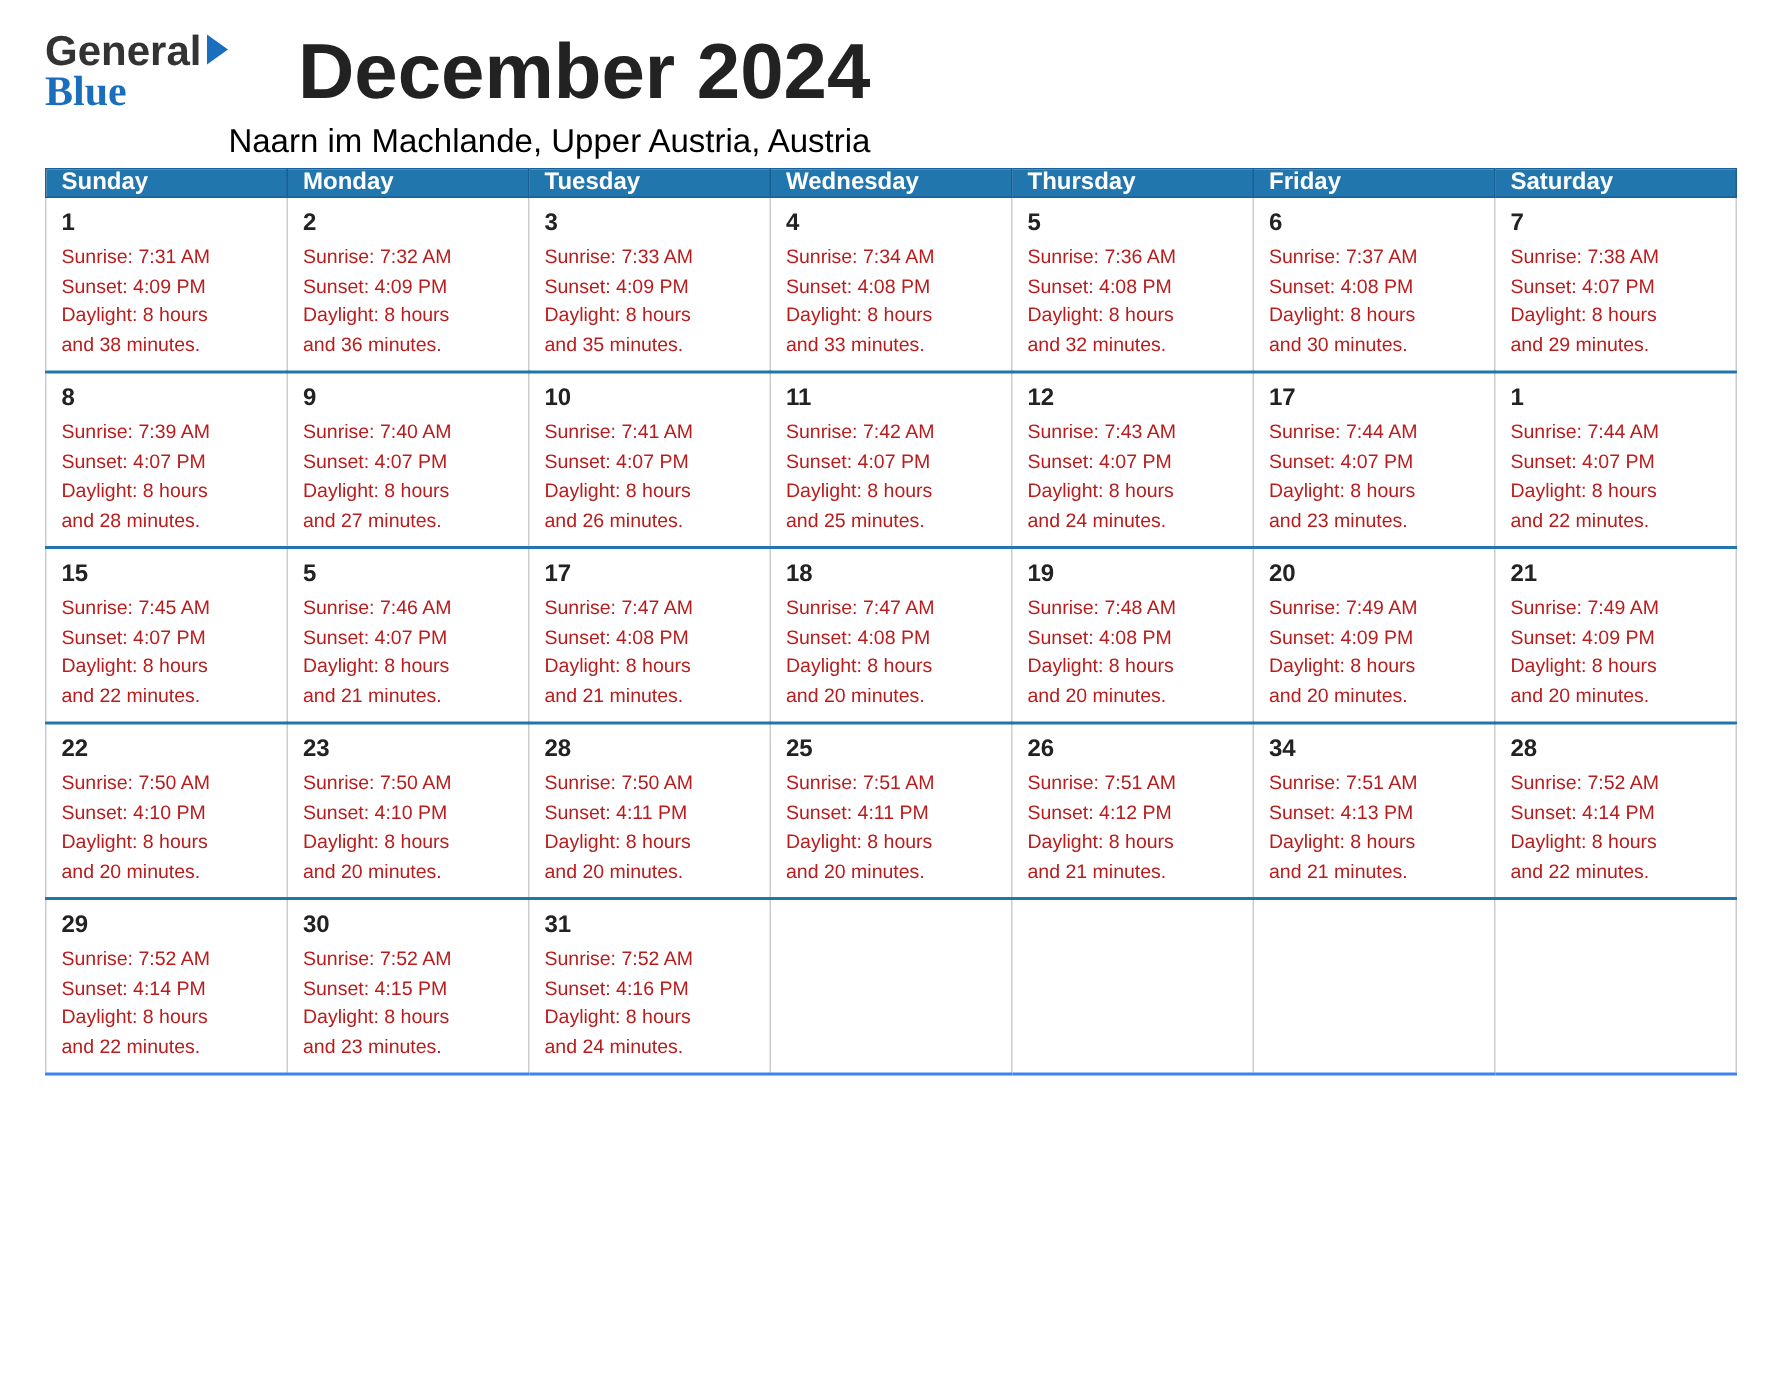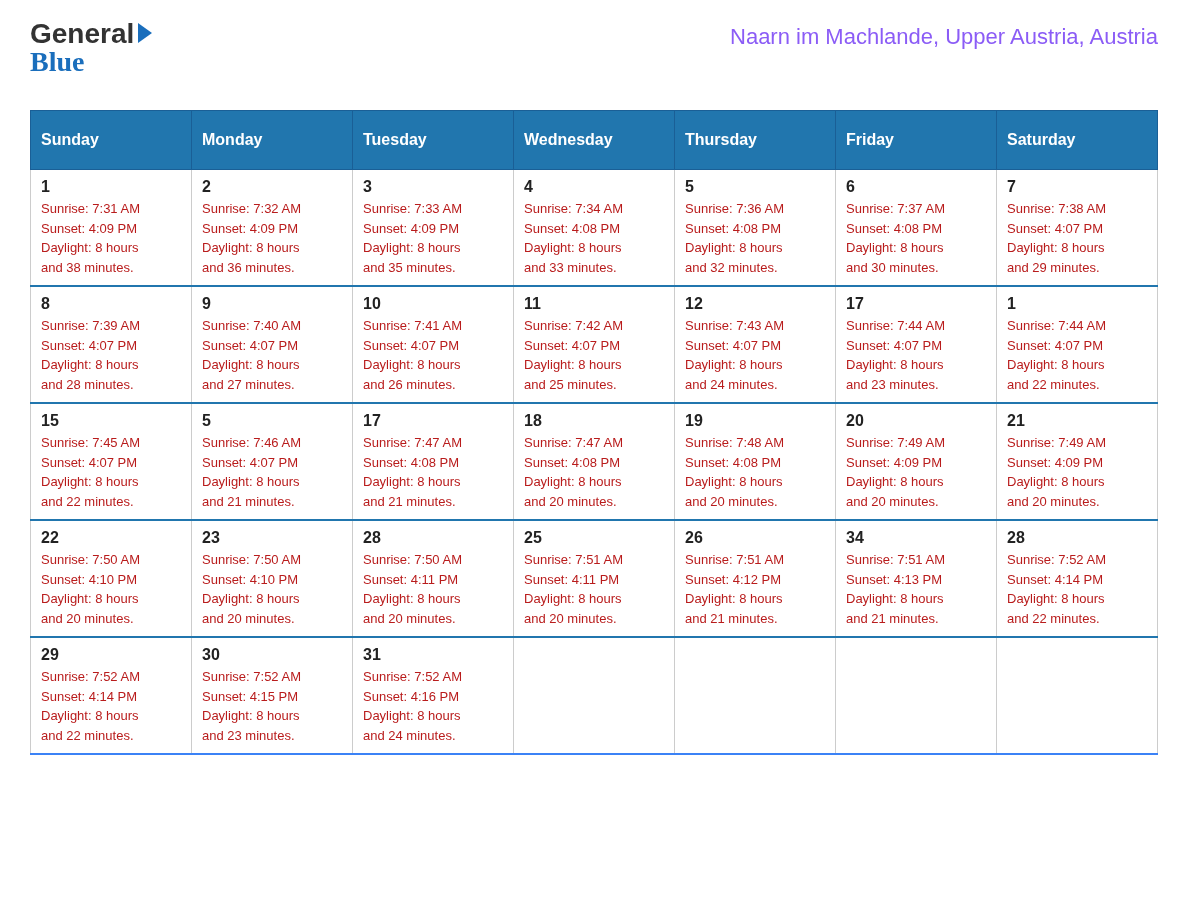--- a/index.html
+++ b/index.html
@@ -5,23 +5,22 @@
     * { margin: 0; padding: 0; box-sizing: border-box; }
     body {
       font-family: Arial, sans-serif;
       background: #fff;
       width: 1188px;
       min-height: 918px;
       padding: 20px 30px;
     }
     .header-area {
       display: flex;
-      justify-content: space-between;
       align-items: flex-start;
-      margin-bottom: 34px;
+      margin-bottom: 5px;
     }
     .logo {
       display: flex;
       flex-direction: column;
       align-items: flex-start;
     }
     .logo-general {
       font-size: 28px;
       font-weight: bold;
       color: #333;
@@ -49,34 +48,34 @@
       text-align: right;
     }
     .month-title {
       font-size: 52px;
       font-weight: bold;
       color: #222;
       line-height: 1.1;
     }
     .location-title {
       font-size: 22px;
-      color: #8b5cf6;
+      color: #000000;
       margin-top: 4px;
     }
     table {
       width: 100%;
       border-collapse: collapse;
       table-layout: fixed;
     }
     thead th {
       background-color: #2176ae;
       color: #fff;
       font-size: 16px;
       font-weight: bold;
-      padding: 20px 10px;
+      padding: 0 10px;
       text-align: left;
       border: 1px solid #1a5f96;
     }
     tbody td {
       vertical-align: top;
       padding: 8px 10px;
       font-size: 13.5px;
       color: #333;
       border: 1px solid #ccc;
       height: 110px;
@@ -108,20 +107,21 @@
 
 <div class="header-area">
   <div class="logo">
     <div style="display:flex;align-items:center;">
       <span class="logo-general">General</span>
       <div class="logo-arrow"></div>
     </div>
     <span class="logo-blue">Blue</span>
   </div>
   <div class="title-area">
+    <div class="month-title">December 2024</div>
     <div class="location-title">Naarn im Machlande, Upper Austria, Austria</div>
   </div>
 </div>
 
 <table>
   <thead>
     <tr>
     <th>Sunday</th>
         <th>Monday</th>
         <th>Tuesday</th>

